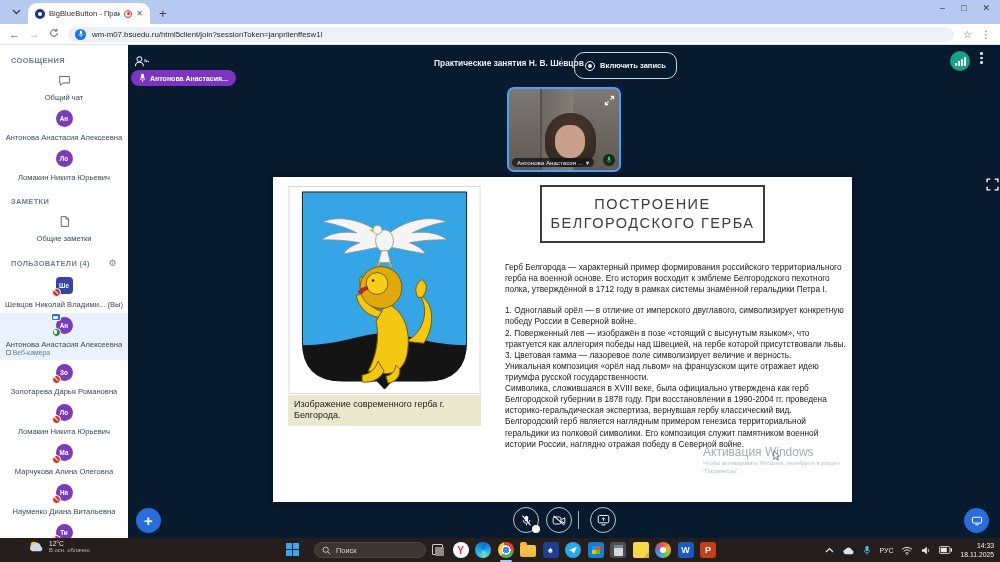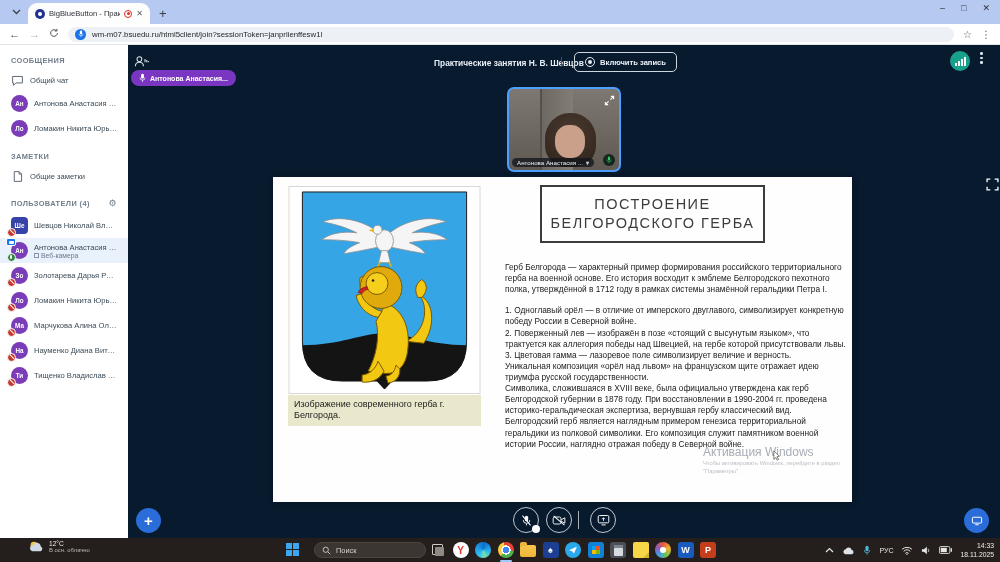--- a/index.html
+++ b/index.html
@@ -40,21 +40,21 @@
 
   
   .app { position:absolute; top:45px; left:0; width:1000px; height:493px;
          background:#071a2e; display:flex; }
 
   
   .sidebar { width:128px; height:100%; background:#ffffff; flex:none; overflow:hidden; }
   .sec-h { font-size:7.4px; letter-spacing:.4px; color:#707d8a; font-weight:bold;
            margin:11px 11px 5px; display:flex; justify-content:space-between; align-items:center;text-align:center; }
   .gear { font-size:9px; color:#707d8a; font-weight:normal; }
-  .s-row { display:flex; align-items:center; gap:6px; padding:4px 11px; }
+  .s-row { display:flex; align-items:center; gap:6px; padding:4px 11px;flex-direction:column; }
   .s-row.sel { background:#e9f2fc; }
   .s-lbl { font-size:7.6px; color:#3b4a56; white-space:nowrap; overflow:hidden; text-overflow:ellipsis; }
   .avatar { position:relative; width:17px; height:17px; border-radius:50%; background:#7b3cb8;
             color:#fff; font-size:6.3px; font-weight:bold; flex:none;
             display:flex; align-items:center; justify-content:center; }
   .avatar.sq { border-radius:4px; background:#3644a8; }
   .badge { position:absolute; bottom:-3px; left:-4px; width:9px; height:9px; border-radius:50%;
            border:1.5px solid #fff; }
   .badge.muted { background:#c5392f; }
   .badge.muted::after { content:""; position:absolute; left:0.5px; top:2.3px; width:5.5px;
@@ -71,21 +71,21 @@
   .cam-sq { width:5px; height:5px; border:1px solid #8696a8; display:inline-block; }
 
   
   .main { position:relative; flex:1; }
   .user-hand { position:absolute; left:5px; top:9px; }
   .talkpill { position:absolute; left:3px; top:25px; height:16px; border-radius:9px;
               background:#7a36c0; display:flex; align-items:center; gap:4px; padding:0 8px; }
   .talkpill span { font-size:7px; color:#fff; font-weight:bold; }
   .m-title { position:absolute; left:306px; top:13px; font-size:8.4px; font-weight:bold; color:#e9eef4; }
   .m-div { position:absolute; left:432px; top:10px; color:#42566b; font-size:11px; }
-  .recbtn { position:absolute; left:446px; top:7px; height:20px; border-radius:5px;
+  .recbtn { position:absolute; left:446px; top:7px; height:27px; border-radius:10px;
             border:1px solid #cdd5dd; display:flex; align-items:center; gap:5px; padding:0 10px;
             background:transparent; }
   .rec-ico { width:10px; height:10px; border:1.4px solid #e8eef5; border-radius:50%;
              display:flex; align-items:center; justify-content:center; }
   .rec-ico::after { content:""; width:4px; height:4px; border-radius:50%; background:#e8eef5; }
   .recbtn span { font-size:7.6px; color:#eef3f8; font-weight:bold; }
   .conn { position:absolute; left:822px; top:6px; width:20px; height:20px; border-radius:50%;
           background:#17a18b; display:flex; align-items:flex-end; justify-content:center;
           gap:1px; padding-bottom:5px; }
   .conn i { display:block; width:2px; background:#fff; }

